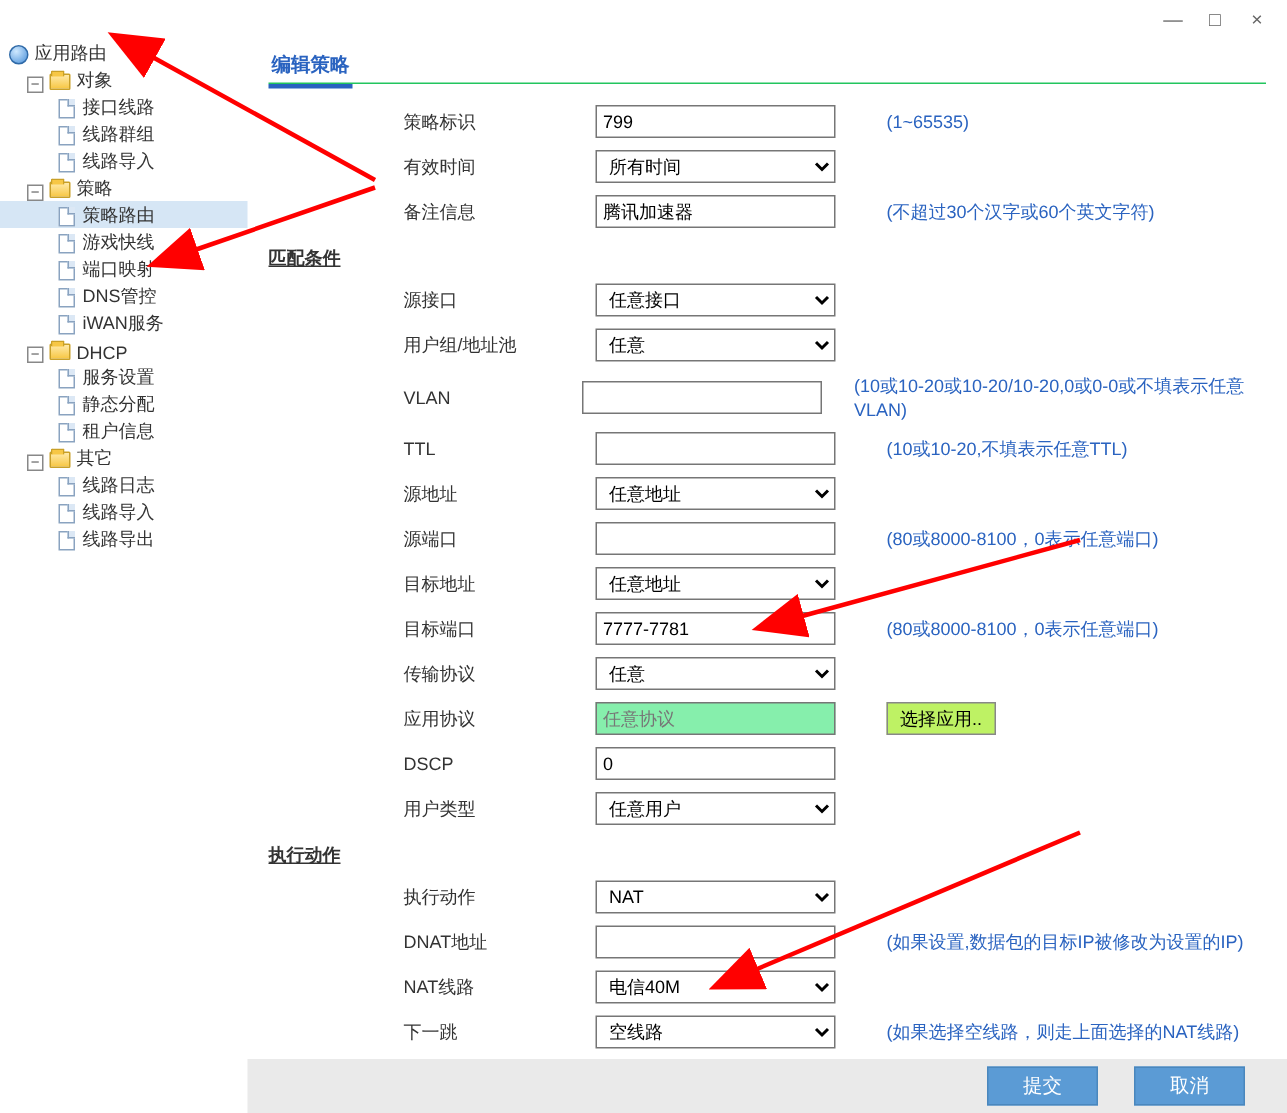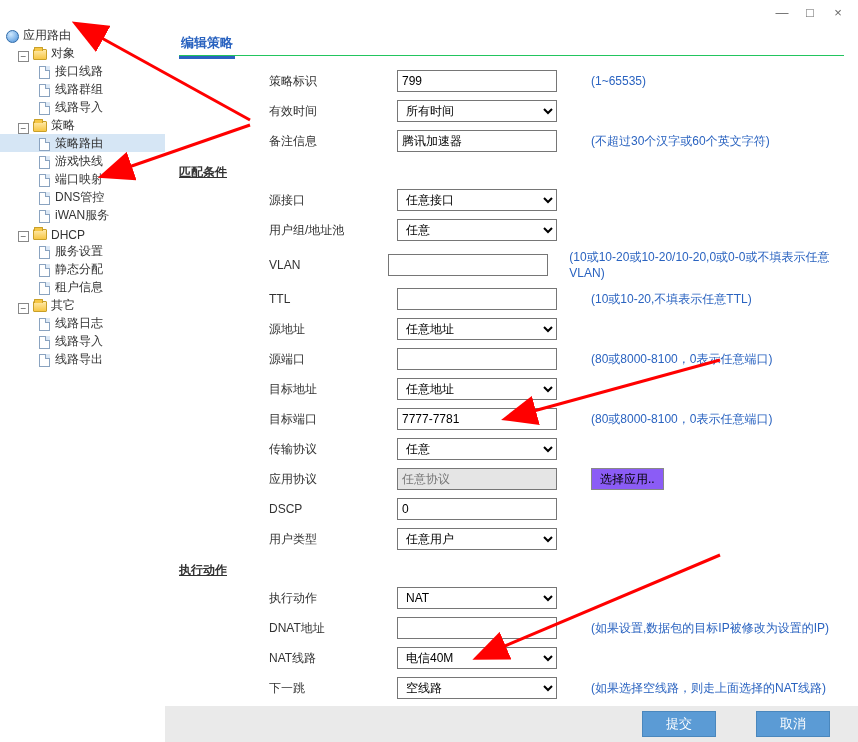--- a/index.html
+++ b/index.html
@@ -114,35 +114,35 @@
   }
   .lbl { width: 128px; }
   .ctrl { width: 180px; }
   .ctrl input[type=text], .ctrl select {
     width: 160px; height: 22px;
     font-size:12px;
     padding: 1px 4px;
     border:1px solid #767676;
     background:#fff;
   }
-  .ctrl input[readonly]{ background:#e5e5e5; color:#777;}
+  .ctrl input[readonly]{ background:#86efac; color:#777;}
   .hint { margin-left: 14px; color:#2a63c0; font-size:12px; max-width: 300px; }
   .section-title { font-weight:bold; margin: 12px 0 8px -90px; text-decoration: underline; }
   .appbtn {
     height:22px; padding: 0 8px;
-    border:1px solid #888; background:#8b5cf6;
+    border:1px solid #888; background:#bef264;
     cursor:pointer; font-size:12px;text-align:center;
   }
   .footer {
     position:absolute; right:0; bottom:0; left:0;
     height:36px;
     background:#eaeaea;
     display:flex; justify-content:flex-end; align-items:center;
     padding-right: 28px;
-    gap: 40px;
+    gap: 24px;
   }
   .actbtn {
     min-width:74px; height:26px;
     background:#5b9bd5; color:#fff;
     border:1px solid #4a87bd;
     font-size:13px; cursor:pointer;
   }
   
   .arrows { position:absolute; inset:0; pointer-events:none; }
 </style>

